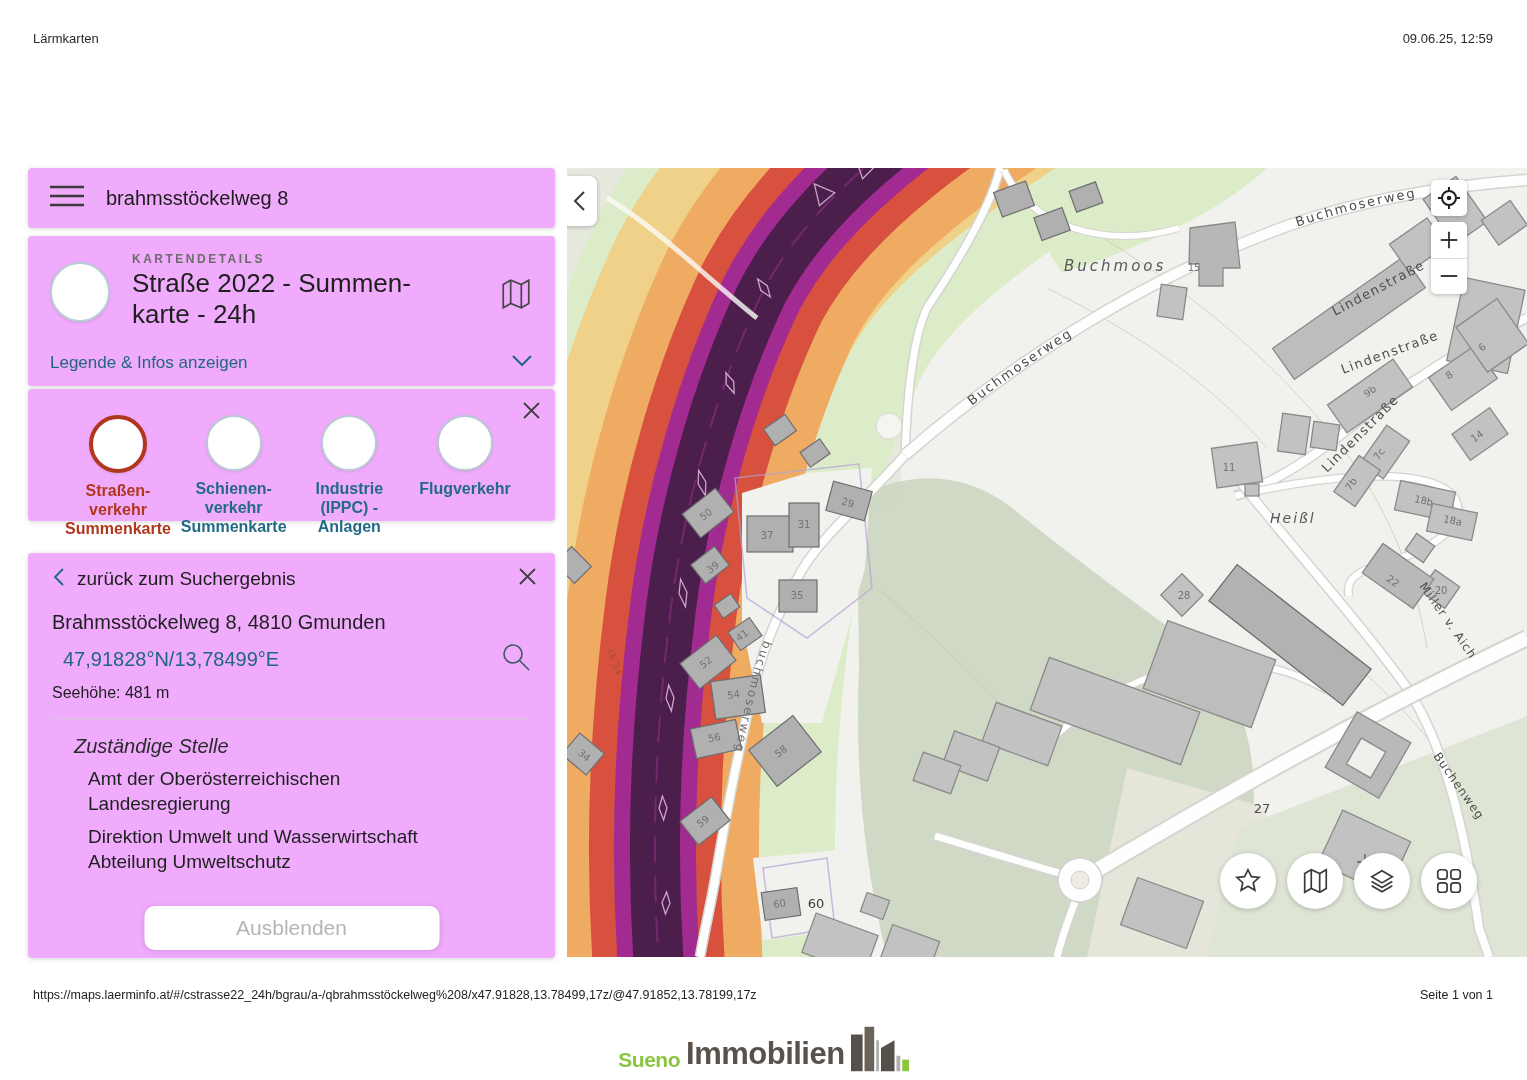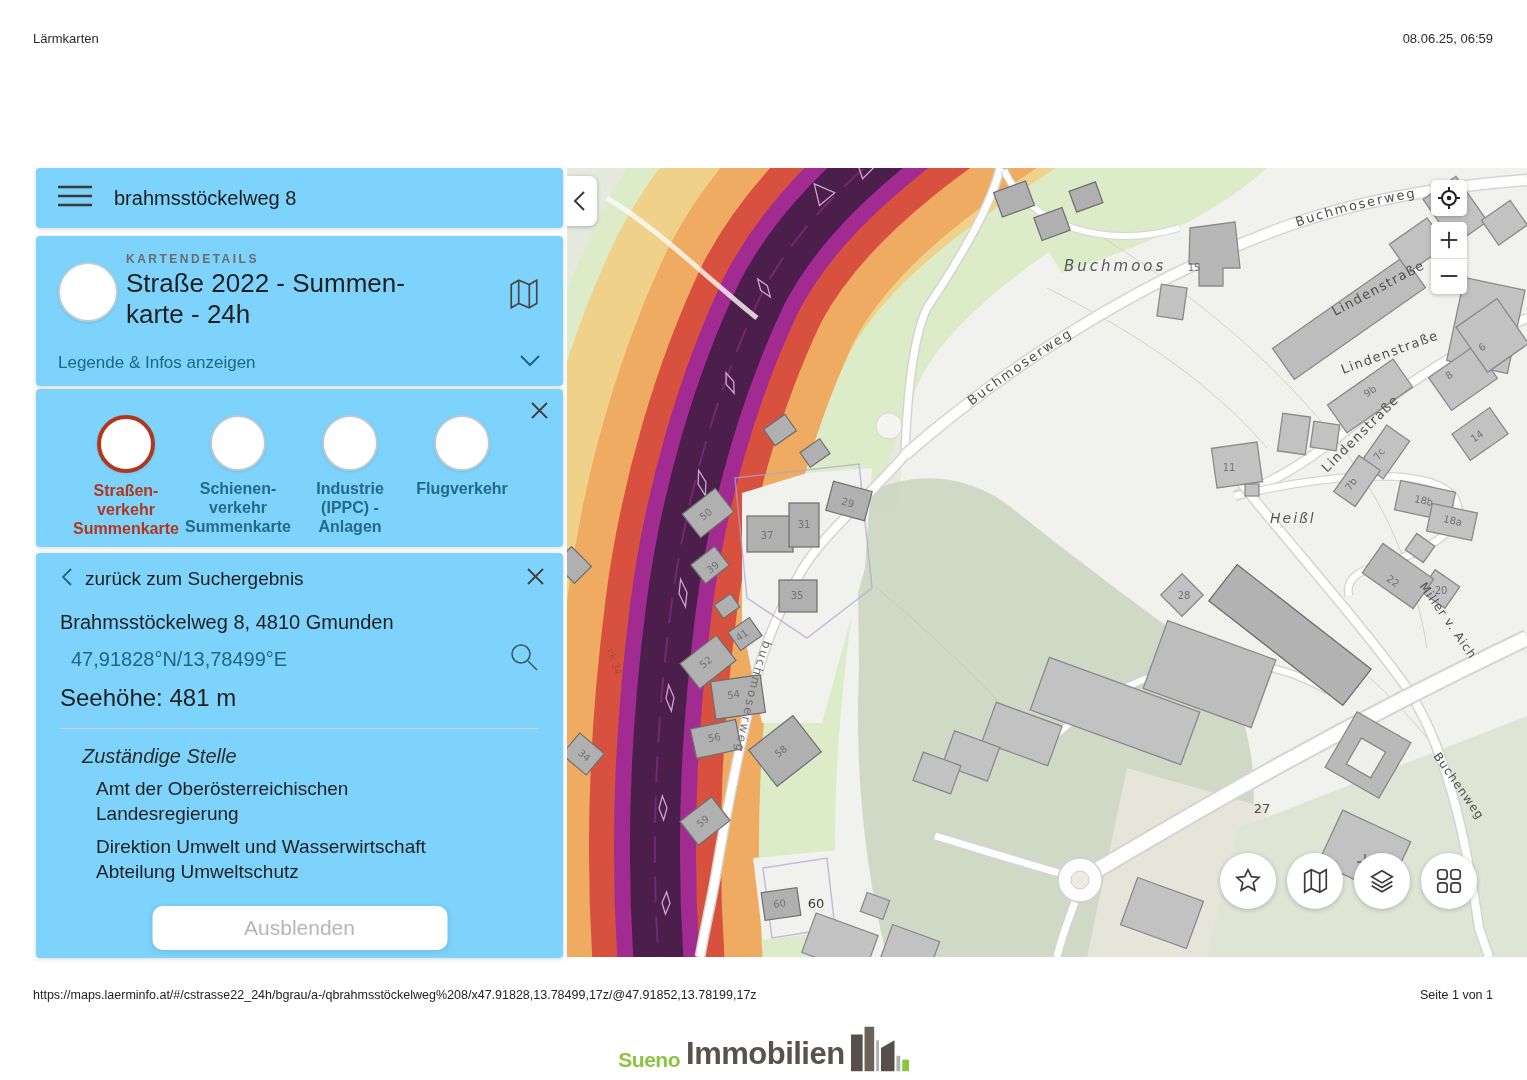--- a/index.html
+++ b/index.html
@@ -1,50 +1,50 @@
 <!DOCTYPE html>
 <html><head>
 <meta charset="utf-8">
 <style>
   html,body{margin:0;padding:0;background:#fff;}
   .page{position:relative;width:1527px;height:1080px;background:#fff;overflow:hidden;
         font-family:"Liberation Sans",sans-serif;color:#1f1f1f;}
   .hdr-txt{position:absolute;font-size:13px;color:#2a2a2a;}
   .ftr-txt{position:absolute;font-size:12.5px;color:#222;}
   
-  .card{position:absolute;left:36px;width:527px;background:#7dd3fc;border-radius:4px;
+  .card{position:absolute;left:28px;width:527px;background:#f0abfc;border-radius:4px;
         box-shadow:0 1px 5px rgba(0,0,0,.16);box-sizing:border-box;}
   #card-search{top:168px;height:60px;display:flex;align-items:center;padding:0 22px;gap:22px;}
   #search-text{font-size:20px;color:#1c1c1c;}
   #card-details{top:236px;height:150px;padding:16px 22px;}
-  .det-grid{display:flex;gap:8px;}
+  .det-grid{display:flex;gap:22px;}
   .det-circle{width:56px;height:56px;border-radius:50%;border:2px solid #b9cdd6;background:#fff;
               box-shadow:0 1px 3px rgba(0,0,0,.12);margin-top:10px;flex:none;}
   .det-label{font-size:12px;letter-spacing:2.5px;color:#6b6b6b;font-weight:600;}
   .det-title{font-size:26px;color:#1f1f1f;line-height:1.18;white-space:pre-line;margin-top:2px;}
   .det-mapicon{margin-left:auto;margin-top:24px;flex:none;}
   .legend-row{position:absolute;left:22px;right:22px;bottom:13px;display:flex;
               justify-content:space-between;align-items:center;}
   .legend-link{font-size:17px;color:#1f6680;}
-  #card-categories{top:389px;height:158px;display:flex;
+  #card-categories{top:389px;height:132px;display:flex;justify-content:space-between;
                    padding:26px 34px 0 34px;}
   .cat-item{width:112px;text-align:center;}
   .cat-circle{width:52px;height:52px;border-radius:50%;margin:0 auto;background:#fff;
               border:2px solid #b9c9d3;box-shadow:0 1px 3px rgba(0,0,0,.10);}
   .cat-item.selected .cat-circle{border:4px solid #b0371d;width:50px;height:50px;}
   .cat-label{margin-top:9px;font-size:16px;font-weight:600;color:#246a87;line-height:1.18;white-space:pre-line;}
   .cat-item.selected .cat-label{color:#b0371d;}
   .xbtn{position:absolute;top:12px;right:14px;cursor:pointer;}
   #card-results{top:553px;height:405px;padding:14px 24px;}
   .back-row{display:flex;align-items:center;gap:12px;}
   .back-link{font-size:19px;color:#1d1d1d;}
   .addr{margin-top:20px;font-size:20px;}
   .coord-row{margin-top:8px;display:flex;justify-content:space-between;align-items:center;}
   .coords{font-size:20px;color:#1f6680;margin-left:11px;}
-  .elev{margin-top:8px;font-size:24px;}
+  .elev{margin-top:8px;font-size:16px;}
   .divider{margin-top:16px;border-top:1px solid #cfcfcf;}
   .res-h1{margin-top:18px;font-size:24px;color:#222;}
   .res-sub{margin-top:16px;margin-left:22px;font-size:20px;font-style:italic;color:#2b2b2b;}
   .res-p{margin-top:9px;margin-left:36px;font-size:19px;line-height:1.3;white-space:pre-line;}
   .hide-btn{position:absolute;left:50%;transform:translateX(-50%);bottom:8px;width:295px;height:44px;
             background:#fff;border:none;border-radius:10px;box-shadow:0 1px 6px rgba(0,0,0,.13);
             font-size:21px;color:#b5b5b5;font-family:inherit;}
   
   #map{position:absolute;left:567px;top:168px;width:960px;height:789px;overflow:hidden;background:#f1f1ee;}
   .mlbl{font-family:"DejaVu Sans",sans-serif;}
@@ -66,21 +66,21 @@
         justify-content:center;gap:6px;}
   .logo-primary{font-size:21px;font-weight:600;color:#8bc53f;letter-spacing:-.5px;}
   .logo-secondary{font-size:31px;font-weight:600;color:#5a524a;letter-spacing:-.5px;}
 </style>
 </head>
 <body>
 
 <div class="page">
 
   <div class="hdr-txt" style="left:33px;top:31px;">Lärmkarten</div>
-  <div class="hdr-txt" style="right:34px;top:31px;">08.06.25, 06:59</div>
+  <div class="hdr-txt" style="right:34px;top:31px;">09.06.25, 12:59</div>
 
   <div class="card" id="card-search">
     <span>
       <svg width="34" height="26" viewBox="0 0 34 26">
           <g stroke="#3a3a3a" stroke-width="2.6">
         <line x1="0" y1="4" x2="34" y2="4"></line>
             <line x1="0" y1="13" x2="34" y2="13"></line>
             <line x1="0" y1="22" x2="34" y2="22"></line>
       </g>
         </svg>

